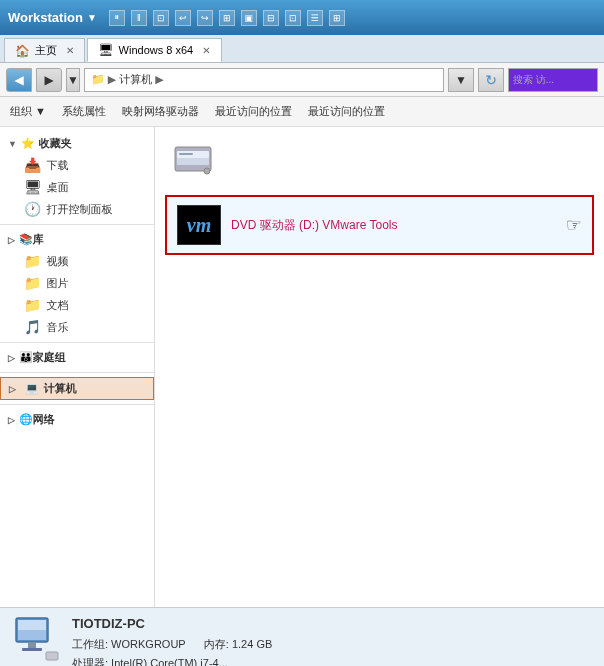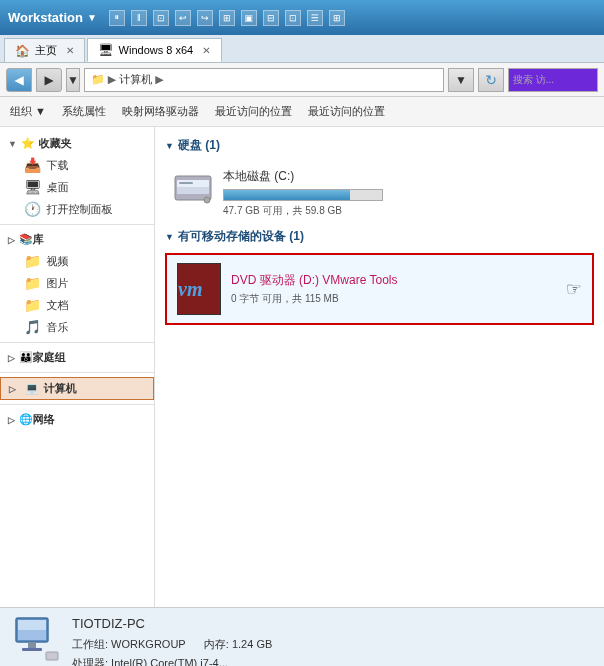--- a/index.html
+++ b/index.html
@@ -192,43 +192,43 @@
       display: flex;
       align-items: center;
       padding: 8px 10px;
       gap: 10px;
       border: 2px solid #cc0000;
       background: #f0f8ff;
       cursor: pointer;
       margin-bottom: 4px;
     }
     .dvd-icon-box {
-      width: 44px; height: 52px;
-      background: #7f1d1d;
-      display: flex; align-items: center; justify-content: flex-start;
+      width: 44px; height: 40px;
+      background: #000000;
+      display: flex; align-items: center; justify-content: center;
       font-size: 22px; font-weight: bold; color: #4fa0e0;
       border: 1px solid #333;
     }
     .dvd-info { flex: 1; }
     .dvd-name { font-size: 12px; color: #be185d; }
     .dvd-size { font-size: 10px; color: #555; margin-top: 3px; }
 
     
     .status-bar {
       height: 70px;
       background: #e8f0f8;
       border-top: 1px solid #ccc;
       display: flex;
       align-items: center;
       padding: 0 12px;
       gap: 12px;
     }
     .status-pc-icon { font-size: 40px; }
     .status-info { font-size: 11px; color: #333; line-height: 1.7; }
-    .status-info .pc-name { font-weight: normal; font-size: 13px; }
+    .status-info .pc-name { font-weight: bold; font-size: 13px; }
   </style>
 </head>
 <body>
 
 <div class="title-bar">
   <span class="title-text">Workstation</span>
   <span class="title-dropdown">▼</span>
   <div class="title-controls">
     <div class="title-btn">⏸</div>
     <div class="title-btn">‖</div>
@@ -368,50 +368,40 @@
       <div class="sidebar-header">
         <span class="collapse-arrow">▷</span>
         <span>🌐</span>
         <span>网络</span>
       </div>
     </div>
   </div>
 
   <div class="content">
 
-    <div class="section-title">硬盘 (1)</div>
 
     <div class="drive-item">
       <div class="drive-icon">
         <svg width="40" height="34" viewBox="0 0 40 34">
           <rect x="2" y="4" width="36" height="24" rx="2" fill="#b0b0c0" stroke="#888" stroke-width="1"></rect>
           <rect x="4" y="8" width="32" height="14" rx="1" fill="#d0d8e8"></rect>
           <rect x="4" y="8" width="32" height="7" rx="1" fill="#e8eef8"></rect>
           <circle cx="34" cy="28" r="3" fill="#aaa" stroke="#888" stroke-width="1"></circle>
           <rect x="6" y="10" width="14" height="2" rx="1" fill="#90a0b0"></rect>
         </svg>
       </div>
-      <div class="drive-info">
-        <div class="drive-name">本地磁盘 (C:)</div>
-        <div class="drive-bar-bg">
-          <div class="drive-bar-fill"></div>
-        </div>
-        <div class="drive-size">47.7 GB 可用，共 59.8 GB</div>
-      </div>
-    </div>
-
-    <div class="section-title">有可移动存储的设备 (1)</div>
+    </div>
+
 
     <div class="dvd-item">
       <div class="dvd-icon-box">
         <span style="font-style: italic; font-size: 20px; color: #4fa0e0; font-family: serif;">vm</span>
       </div>
       <div class="dvd-info">
         <div class="dvd-name">DVD 驱动器 (D:) VMware Tools</div>
-        <div class="dvd-size">0 字节 可用，共 115 MB</div>
       </div>
 
       <div style="font-size:18px; color:#555;">☞</div>
     </div>
   </div>
 </div>
 
 <div class="status-bar">
   <div class="status-pc-icon">
     <svg width="48" height="48" viewBox="0 0 48 48">

